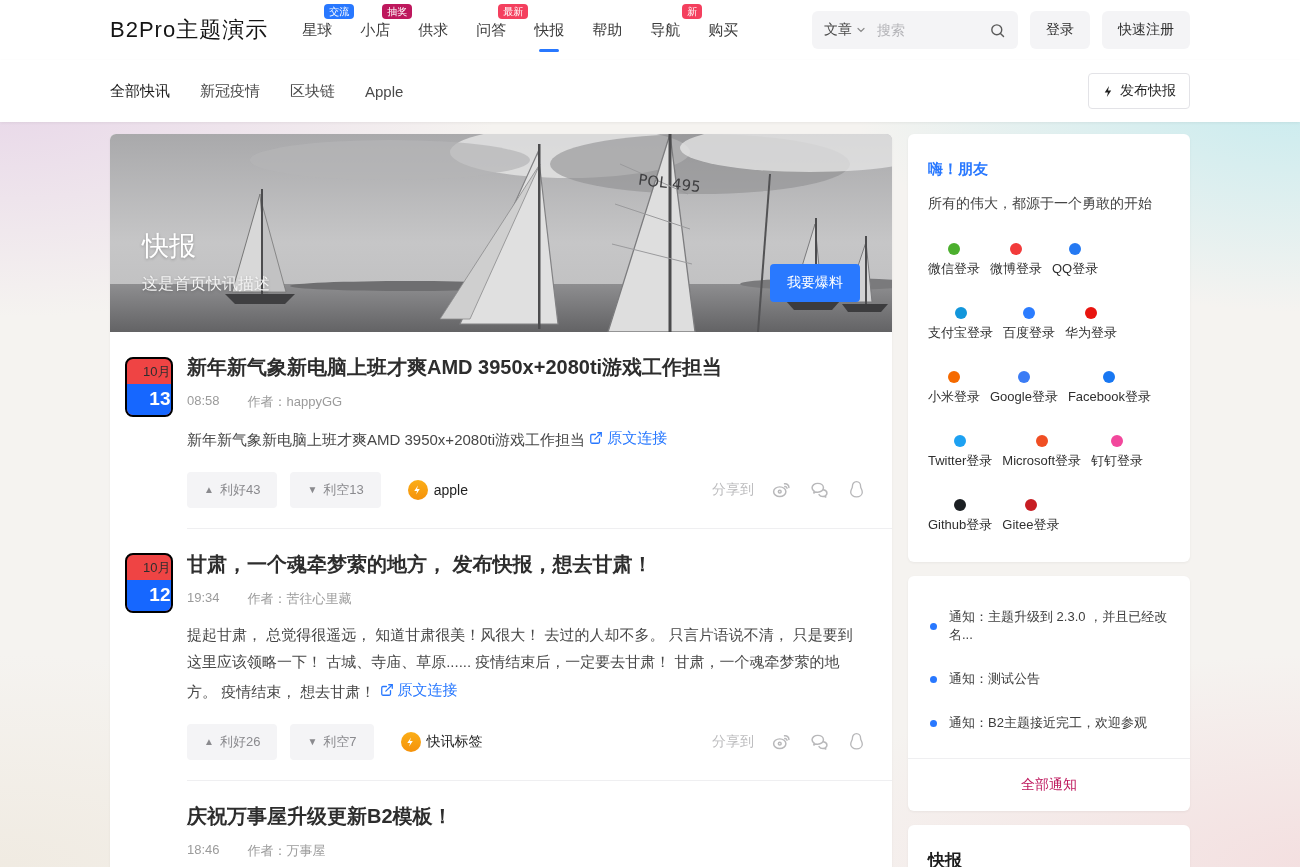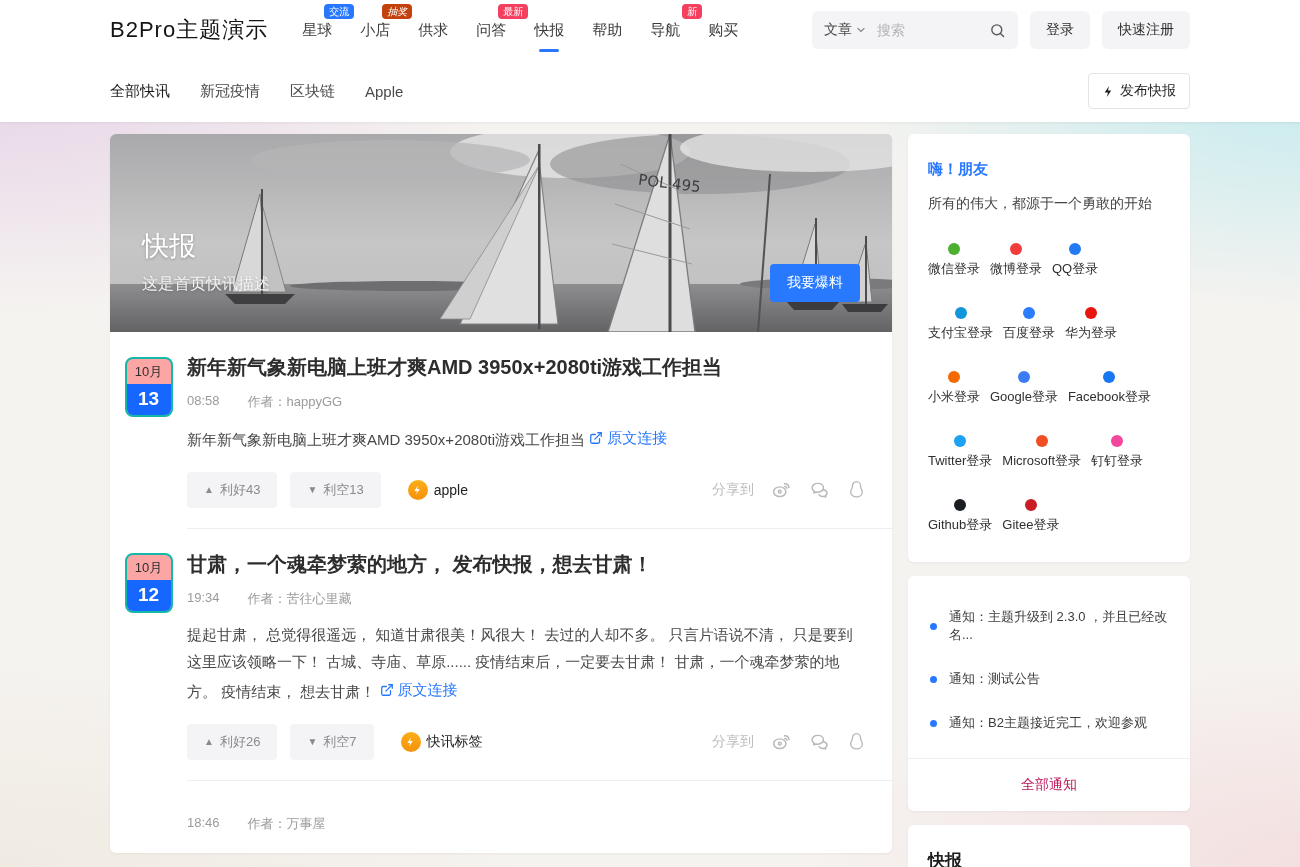--- a/index.html
+++ b/index.html
@@ -44,21 +44,21 @@
   .left-card { width:782px; overflow:hidden; }
 
   .hero { position:relative; height:198px; }
   .hero svg { display:block; width:100%; height:100%; }
   .hero-title { position:absolute; left:32px; top:94px; color:#fff; font-size:27px; text-shadow:0 1px 3px rgba(0,0,0,.25); }
   .hero-sub { position:absolute; left:32px; top:140px; color:#f4f4f4; font-size:16px; text-shadow:0 1px 3px rgba(0,0,0,.25); }
   .hero-cta { position:absolute; right:32px; top:130px; background:#2979ff; color:#fff; border:0; border-radius:4px; font-size:14px; padding:10px 17px; cursor:pointer; font-family:inherit; }
 
   .feed-item { display:flex; }
   .date-col { width:77px; flex:none; display:flex; justify-content:center; align-items:flex-start; padding-top:25px; }
-  .date-badge { width:48px; border:2px solid #14b8a6; border-radius:8px; overflow:hidden; background:#fca5a5; text-align:center; }
+  .date-badge { width:48px; border:2px solid #000000; border-radius:8px; overflow:hidden; background:#ef4444; text-align:right; }
   .date-m { font-size:13px; color:#2e2e2e; height:25px; line-height:25px; }
   .date-d { background:#1667ff; color:#fff; font-weight:bold; font-size:19px; height:31px; line-height:29px; }
   .item-body { flex:1; padding:22px 26px 20px 0; min-width:0; }
   .feed-item.sep .item-body { border-top:1px solid #efeff1; }
   .item-title { font-size:20px; font-weight:bold; color:#2d2d2d; line-height:1.35; cursor:pointer; }
   .item-meta { margin-top:12px; display:flex; gap:28px; font-size:13px; color:#9b9b9b; }
   .item-excerpt { margin-top:13px; font-size:15px; color:#474747; line-height:1.85; }
   .orig-link { color:#2878ff; text-decoration:none; white-space:nowrap; display:inline-flex; align-items:center; gap:4px; cursor:pointer; }
   .item-foot { margin-top:18px; display:flex; align-items:center; }
   .vote-btn { background:#f4f4f6; border:0; border-radius:4px; padding:9px 17px; font-size:13px; color:#8a8a8e; margin-right:13px; cursor:pointer; display:flex; align-items:center; gap:6px; font-family:inherit; }
@@ -97,21 +97,21 @@
 <div class="hdr">
   <div class="inner hdr-row">
     <div class="logo">B2Pro主题演示</div>
     <div class="nav">
       <div class="nav-item">
         <span>星球</span>
         <span class="nav-badge" style="background: rgb(40, 120, 255);">交流</span>
       </div>
       <div class="nav-item">
         <span>小店</span>
-        <span class="nav-badge" style="background: #c2410c; font-style: italic;">抽奖</span>
+        <span class="nav-badge" style="background: #be185d;">抽奖</span>
       </div>
       <div class="nav-item">
         <span>供求</span>
       </div>
       <div class="nav-item">
         <span>问答</span>
         <span class="nav-badge" style="background: rgb(244, 63, 94);">最新</span>
       </div>
       <div class="nav-item active">
         <span>快报</span>
@@ -347,20 +347,21 @@
                 </svg>
               </span>
           </span>
         </div>
       </div>
     </div>
 
     <div class="feed-item sep">
       <div class="date-col"></div>
       <div class="item-body">
+        <div class="item-title">庆祝万事屋升级更新B2模板！</div>
         <div class="item-meta">
           <span>18:46</span>
           <span>作者：万事屋</span>
         </div>
 
       </div>
     </div>
   </div>
 
   <div class="sidebar">

